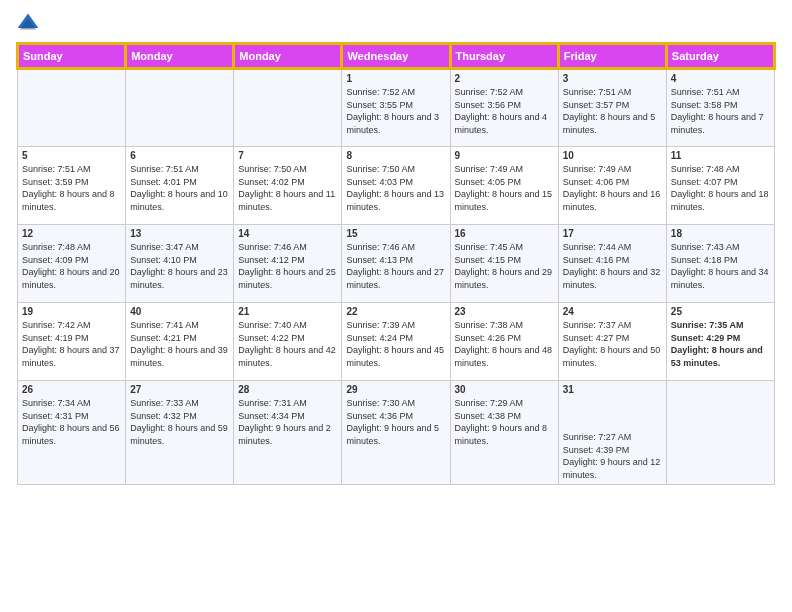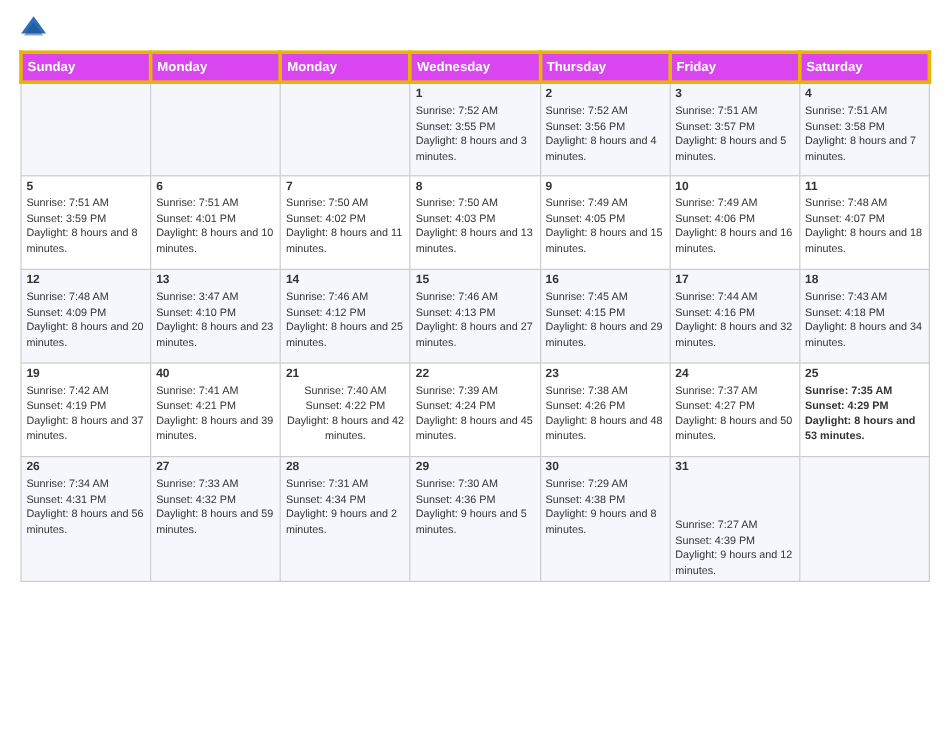--- a/index.html
+++ b/index.html
@@ -239,21 +239,21 @@
 Daylight: 8 hours and 37 minutes.</div>
           </td>
           <td>
             <span class="day-num">40</span>
             <div class="cell-text" style="white-space: pre-line;">Sunrise: 7:41 AM
 Sunset: 4:21 PM
 Daylight: 8 hours and 39 minutes.</div>
           </td>
           <td>
             <span class="day-num">21</span>
-            <div class="cell-text" style="white-space: pre-line; text-align: center;">Sunrise: 7:40 AM
+            <div class="cell-text" style="white-space: pre-line;">Sunrise: 7:40 AM
 Sunset: 4:22 PM
 Daylight: 8 hours and 42 minutes.</div>
           </td>
           <td>
             <span class="day-num">22</span>
             <div class="cell-text" style="white-space: pre-line;">Sunrise: 7:39 AM
 Sunset: 4:24 PM
 Daylight: 8 hours and 45 minutes.</div>
           </td>
           <td>

